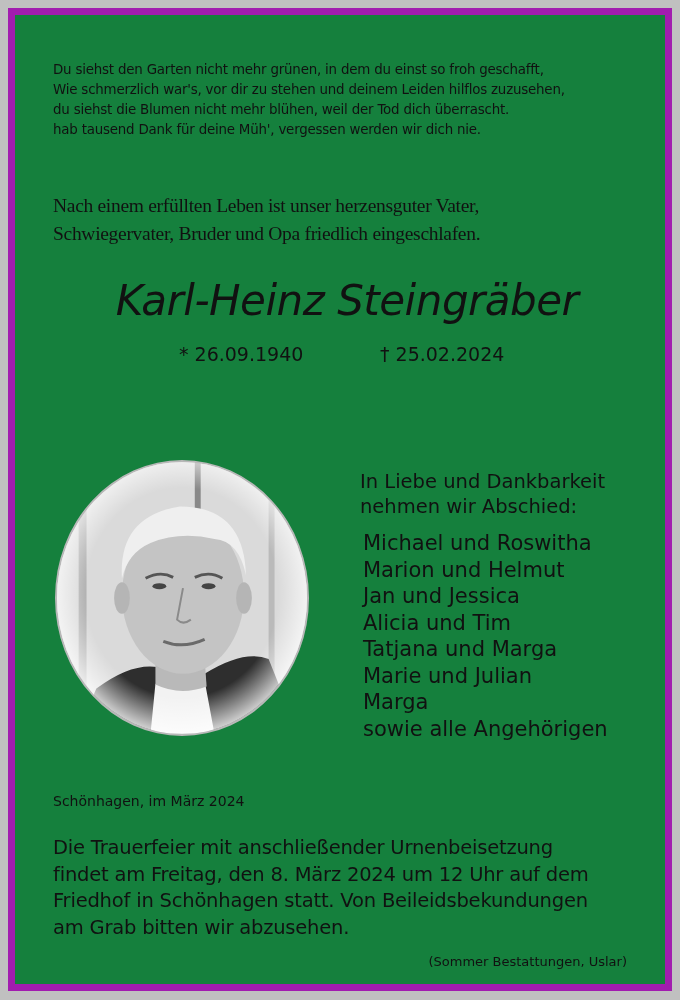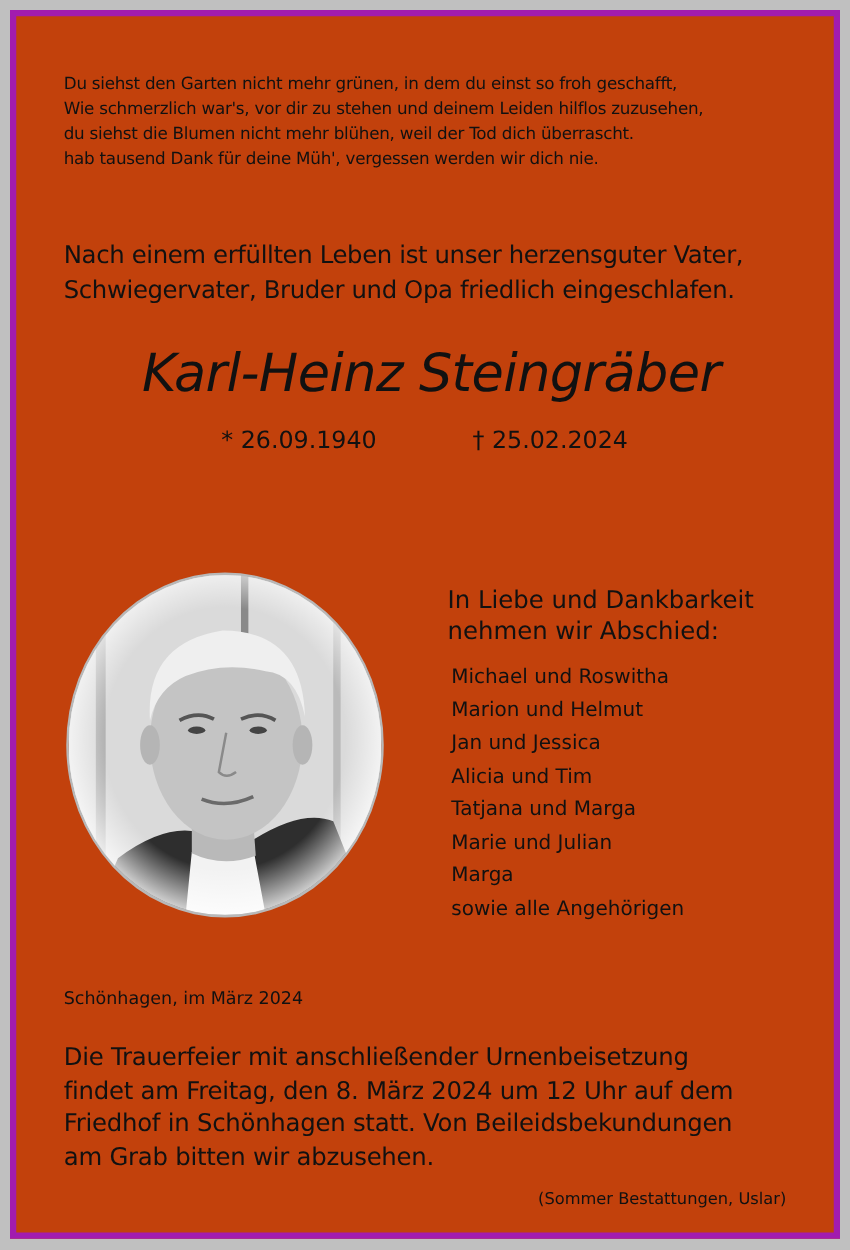--- a/index.html
+++ b/index.html
@@ -1,35 +1,35 @@
 <!DOCTYPE html>
 <html><head>
 <meta charset="utf-8">
 <style>
   html, body { margin:0; padding:0; }
   body { width:680px; height:1000px; background:#c0c0c0; position:relative; overflow:hidden;
          font-family:"DejaVu Sans", sans-serif; color:#111; }
-  .card { position:absolute; left:8px; top:8px; width:664px; height:983px; background:#c2410c;
-          border:5px solid #a21caf; box-sizing:border-box; }
+  .card { position:absolute; left:8px; top:8px; width:664px; height:983px; background:#15803d;
+          border:7px solid #a21caf; box-sizing:border-box; }
   .poem { position:absolute; left:38px; top:45px; font-size:13.4px; line-height:20px; letter-spacing:-0.2px; }
   .poem div { white-space:nowrap; }
   .intro { position:absolute; left:38px; top:177px; font-size:19.5px; line-height:28px; letter-spacing:-0.3px; }
-  .intro div { white-space:nowrap; }
+  .intro div { white-space:nowrap;font-family:Liberation Serif, serif; }
   .name { position:absolute; left:0; width:664px; top:258px; text-align:center;
           font-size:42px; font-style:italic; letter-spacing:-0.5px; line-height:56px; }
   .dates { position:absolute; top:326px; font-size:19px; line-height:26px; }
   .birth { left:164px; }
   .death { left:365px; }
   .photo { position:absolute; left:40px; top:445px; width:254px; height:276px; border-radius:50%;
            border:2px solid #b8b8b8; box-sizing:border-box; overflow:hidden;
            background: radial-gradient(ellipse at 50% 45%, #d8d8d8 0%, #cfcfcf 40%, #eaeaea 78%, #f6f6f6 100%); }
   .photo svg { width:100%; height:100%; display:block; }
   .thanks { position:absolute; left:345px; top:454px; font-size:19.5px; line-height:25px; }
   .thanks div { white-space:nowrap; }
-  .family { position:absolute; left:348px; top:515px; font-size:16px; line-height:26.5px; }
+  .family { position:absolute; left:348px; top:515px; font-size:21px; line-height:26.5px; }
   .family div { white-space:nowrap; }
   .place { position:absolute; left:38px; top:773px; font-size:14px; line-height:26px; }
   .ceremony { position:absolute; left:38px; top:820px; font-size:19.5px; line-height:26.5px; letter-spacing:-0.2px; }
   .ceremony div { white-space:nowrap; }
   .undertaker { position:absolute; right:38px; top:937px; font-size:13px; line-height:20px;text-align:center; }
 </style>
 </head>
 <body>
 
 <div class="card">

